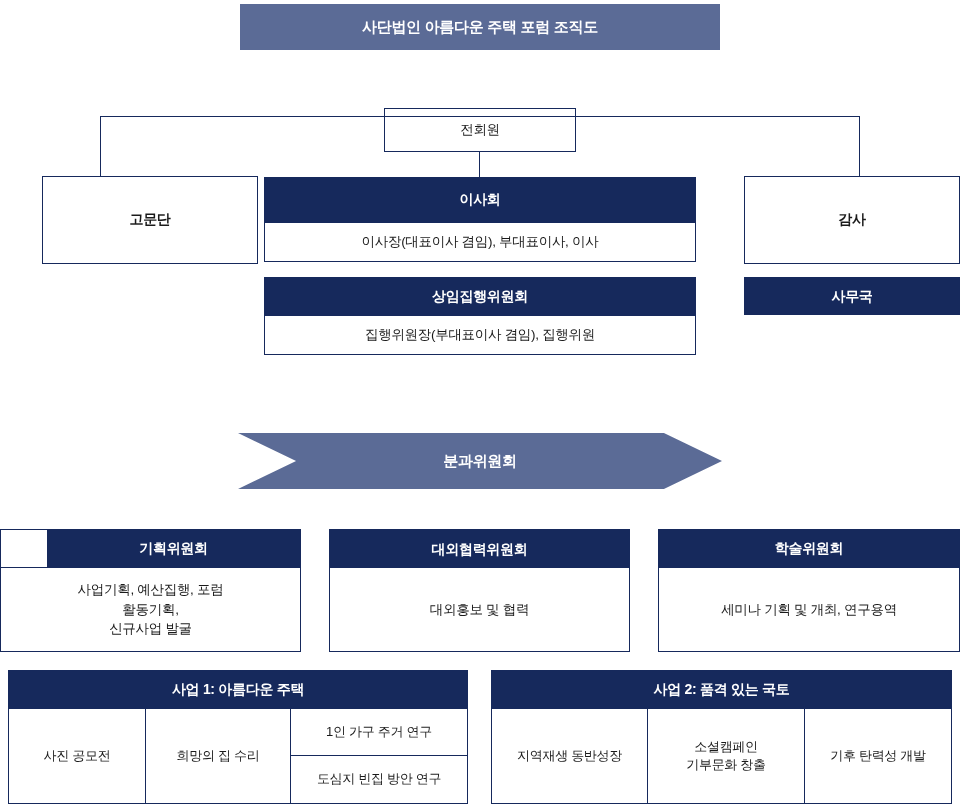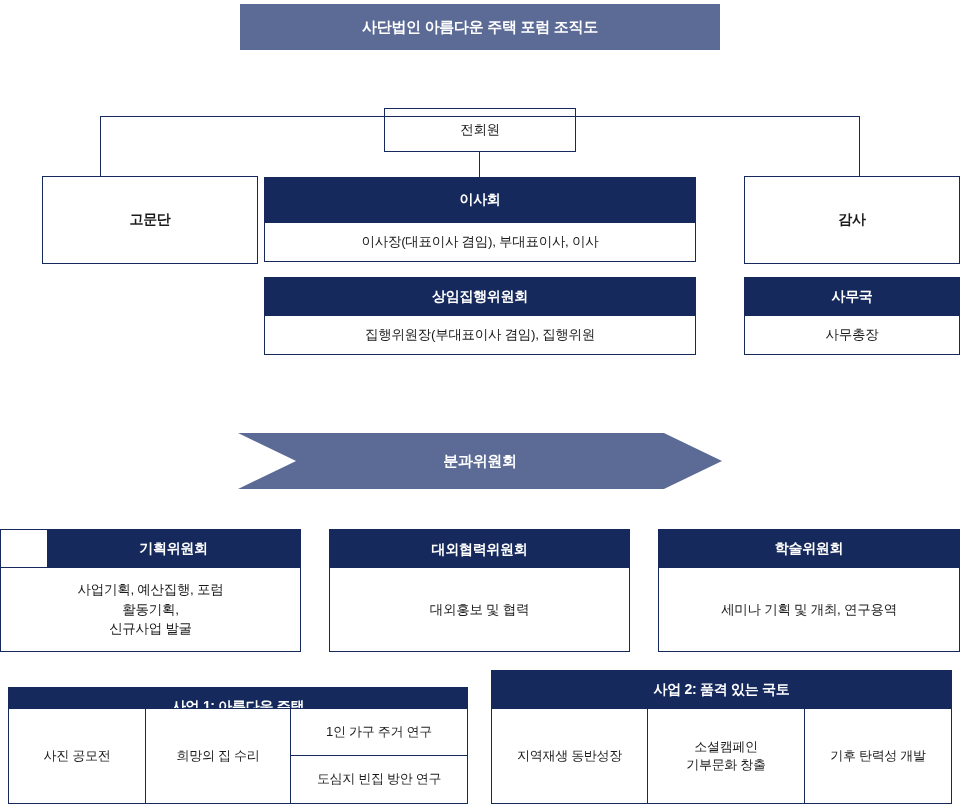--- a/index.html
+++ b/index.html
@@ -138,23 +138,20 @@
   <div class="box" style="left:264px; top:277px; width:432px; height:38px; border-bottom:none;">
     <div class="hdr" style="width:100%; height:100%;">상임집행위원회</div>
   </div>
   <div class="box" style="left:264px; top:315px; width:432px; height:40px;">
     <div class="body-cell" style="width:100%; height:100%;">집행위원장(부대표이사 겸임), 집행위원</div>
   </div>
 
   <div class="box" style="left:744px; top:277px; width:216px; height:38px; border-bottom:none;">
     <div class="hdr" style="width:100%; height:100%;">사무국</div>
   </div>
-  <div class="box" style="left:744px; top:315px; width:216px; height:40px;">
-    <div class="body-cell" style="width:100%; height:100%;">사무총장</div>
-  </div>
 
   <div class="ribbon" style="left:238px; top:433px; width:484px; height:56px;">
     <div class="shape"></div>
     <span class="txt">분과위원회</span>
   </div>
 
   <div class="box" style="left:0px; top:529px; width:301px; height:38px; border-bottom:none;padding-left:46px;">
     <div class="hdr" style="width:100%; height:100%;">기획위원회</div>
   </div>
   <div class="box" style="left:0px; top:567px; width:301px; height:85px;">
@@ -170,21 +167,21 @@
     <div class="body-cell" style="width:100%; height:100%; white-space:pre-line;">대외홍보 및 협력</div>
   </div>
 
   <div class="box" style="left:658px; top:529px; width:302px; height:38px; border-bottom:none;">
     <div class="hdr" style="width:100%; height:100%;">학술위원회</div>
   </div>
   <div class="box" style="left:658px; top:567px; width:302px; height:85px;">
     <div class="body-cell" style="width:100%; height:100%; white-space:pre-line;">세미나 기획 및 개최, 연구용역</div>
   </div>
 
-  <div class="box" style="left:8px; top:670px; width:460px; height:38px; border-bottom:none;margin-top:17px;">
+  <div class="box" style="left:8px; top:670px; width:460px; height:38px; border-bottom:none;">
     <div class="hdr" style="width:100%; height:100%;">사업 1: 아름다운 주택</div>
   </div>
   <div class="subcell" style="left:8px; top:708px; width:138px; height:96px;">사진 공모전</div>
   <div class="subcell" style="left:145px; top:708px; width:146px; height:96px;">희망의 집 수리</div>
   <div class="subcell" style="left:290px; top:708px; width:178px; height:48px;">1인 가구 주거 연구</div>
   <div class="subcell" style="left:290px; top:755px; width:178px; height:49px;">도심지 빈집 방안 연구</div>
 
   <div class="box" style="left:491px; top:670px; width:461px; height:38px; border-bottom:none;">
     <div class="hdr" style="width:100%; height:100%;">사업 2: 품격 있는 국토</div>
   </div>

